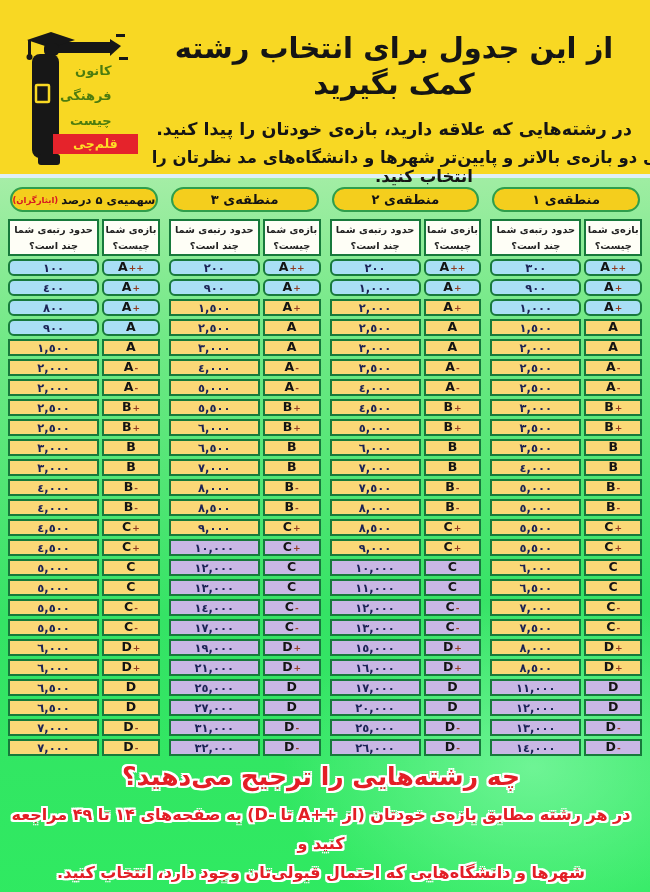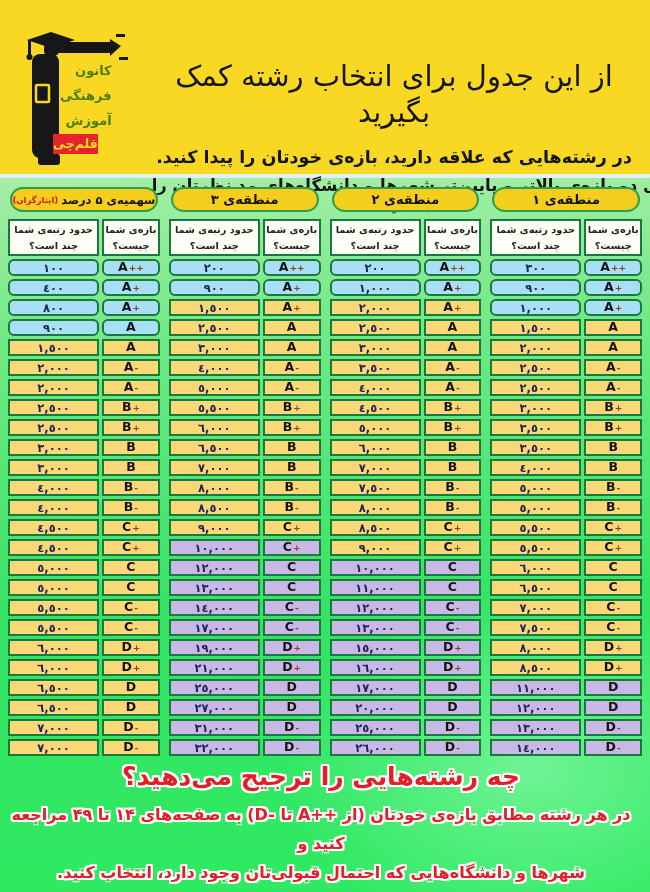--- a/index.html
+++ b/index.html
@@ -9,33 +9,33 @@
     background:
       radial-gradient(ellipse 55% 28% at 82% 86%, rgba(160,255,190,.55), rgba(160,255,190,0) 70%),
       linear-gradient(178deg,#EAF7E2 0%,#C2F0B8 10%,#6FE985 38%,#35E365 68%,#2FEA61 100%);
   }
   
   .header-band {
     position:absolute; top:0; left:0; right:0; height:178px;
     background:#F8D823; border-bottom:4px solid #DFF0F7;
   }
   .h-text { direction:rtl; margin-left:138px; text-align:center; padding-top:30px; color:#151515; }
-  .h-title { font-size:29px; font-weight:normal; line-height:1.25; letter-spacing:-.5px;margin-top:28px; }
+  .h-title { font-size:29px; font-weight:bold; line-height:1.25; letter-spacing:-.5px; }
   .h-sub1 { font-size:17.5px; font-weight:bold; margin-top:16px; }
   .h-sub2 { font-size:16.5px; font-weight:bold; margin-top:9px; margin-right:-60px; }
   
   .logo { position:absolute; left:20px; top:30px; width:115px; height:145px; }
   .logo svg { position:absolute; left:0; top:0; }
   .org-lines {
     position:absolute; left:40px; top:28px; direction:rtl; text-align:right;
     font-size:13px; font-weight:bold; color:#4d7c0f; line-height:25px;
   }
   .brand-badge {
     position:absolute; left:33px; top:104px; background:#E5232B; color:#FFDE26;
-    font-size:12.5px; font-weight:bold; padding:2px 0 3px; direction:rtl;
+    font-size:12.5px; font-weight:bold; padding:2px 20px 3px; direction:rtl;
   }
   
   .tables-area {
     position:absolute; top:187px; left:8px; right:8px;
     direction:rtl; display:flex; gap:9px;
   }
   .rtable { flex:1; display:flex; flex-direction:column; }
   .pill {
     height:25px; margin:0 2px 7px; background:#F4CE1D;
     border:2px solid #2F9E4C; border-radius:14px;
@@ -89,21 +89,21 @@
           <circle cx="9.5" cy="27" r="3"></circle>
           <rect x="24" y="13" width="15" height="13" rx="5"></rect>
           <rect x="12" y="24" width="27" height="104" rx="8"></rect>
           <rect x="18" y="124" width="22" height="11" rx="3"></rect>
         </g>
         <rect x="16" y="55" width="13" height="17" rx="1" fill="none" stroke="#F8D823" stroke-width="2.5"></rect>
       </svg>
       <div class="org-lines">
         <div>کانون</div>
         <div>فرهنگی</div>
-        <div>آموزش</div>
+        <div>چیست</div>
       </div>
       <div class="brand-badge">قلم‌چی</div>
     </div>
     <div class="h-text">
       <div class="h-title">از این جدول برای انتخاب رشته کمک بگیرید</div>
       <div class="h-sub1">در رشته‌هایی که علاقه دارید، بازه‌ی خودتان را پیدا کنید.</div>
       <div class="h-sub2">از یکی دو بازه‌ی بالاتر و پایین‌تر شهرها و دانشگاه‌های مد نظرتان را انتخاب کنید.</div>
     </div>
   </div>
 

